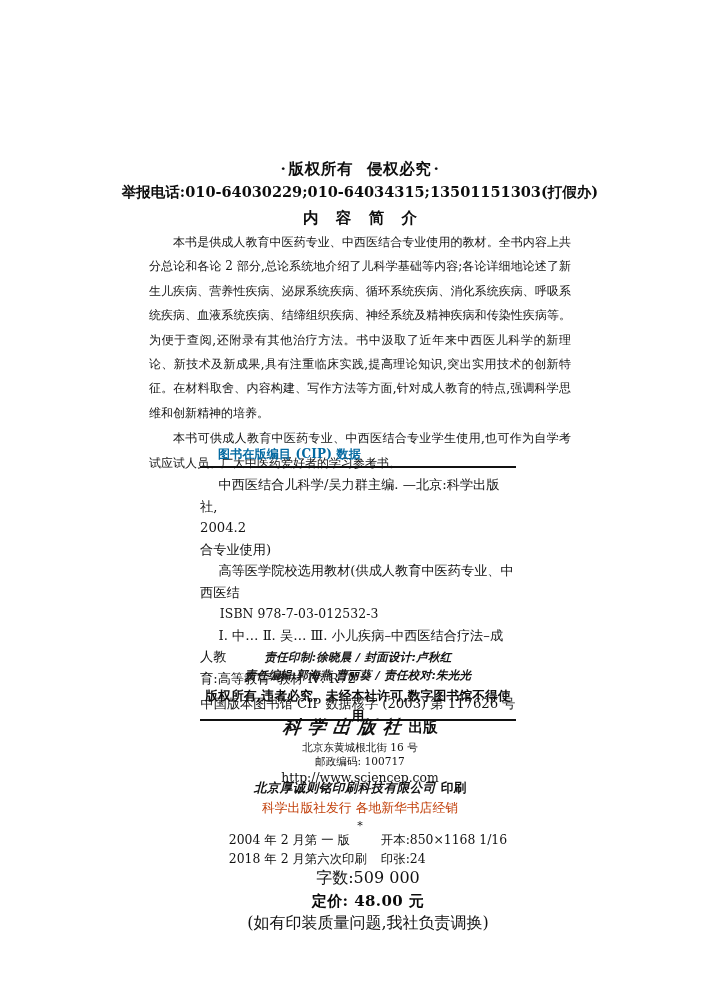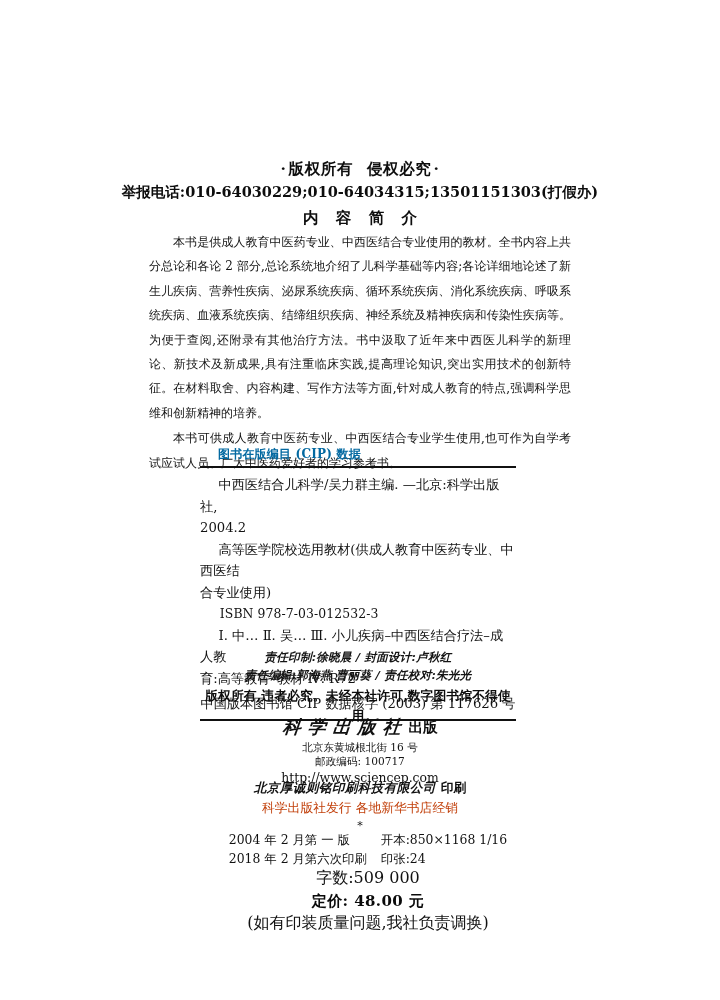--- a/index.html
+++ b/index.html
@@ -311,22 +311,22 @@
     <p>本书可供成人教育中医药专业、中西医结合专业学生使用,也可作为自学考试应试人员、广大中医药爱好者的学习参考书。</p>
   </div>
 
   <div class="cip">
     <div class="cip-heading">图书在版编目 (CIP) 数据</div>
     <div class="rule-thick"></div>
 
     <div class="cip-body">
       <span class="ln ind">中西医结合儿科学/吴力群主编. —北京:科学出版社,</span>
       <span class="ln">2004.2</span>
+      <span class="ln">合专业使用)</span>
       <span class="ln ind">高等医学院校选用教材(供成人教育中医药专业、中西医结</span>
-      <span class="ln">合专业使用)</span>
       <span class="ln isbn">ISBN 978-7-03-012532-3</span>
       <span class="cip-spacer"></span>
       <span class="ln ind">Ⅰ. 中…   Ⅱ. 吴…   Ⅲ. 小儿疾病–中西医结合疗法–成人教</span>
       <span class="ln">育:高等教育–教材   Ⅳ. R72</span>
     </div>
 
     <div class="cip-core">中国版本图书馆 CIP 数据核字 (2003) 第 117626 号</div>
     <div class="rule-thick bottom"></div>
   </div>
 

